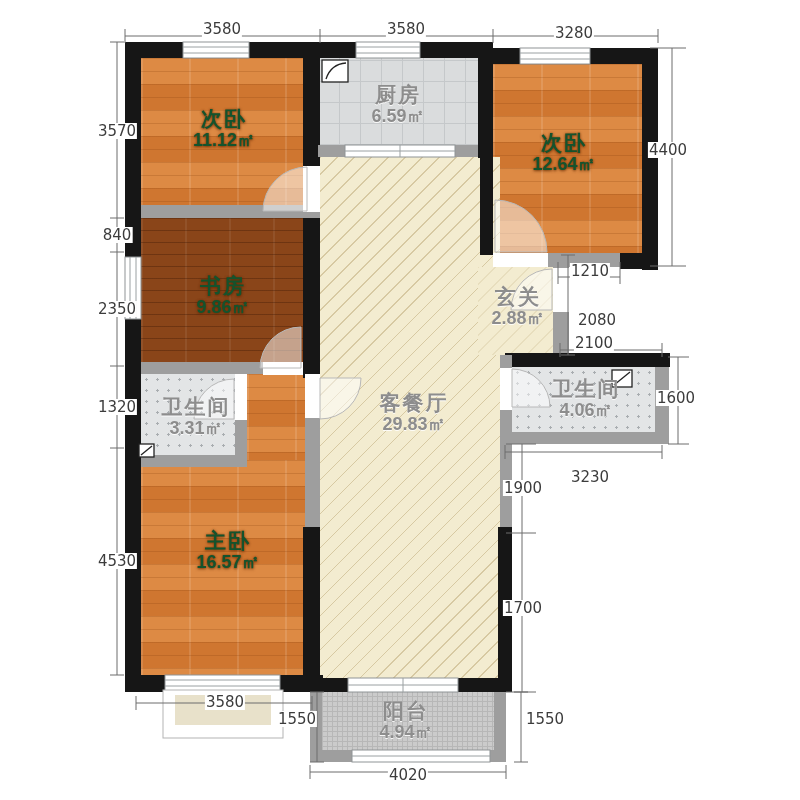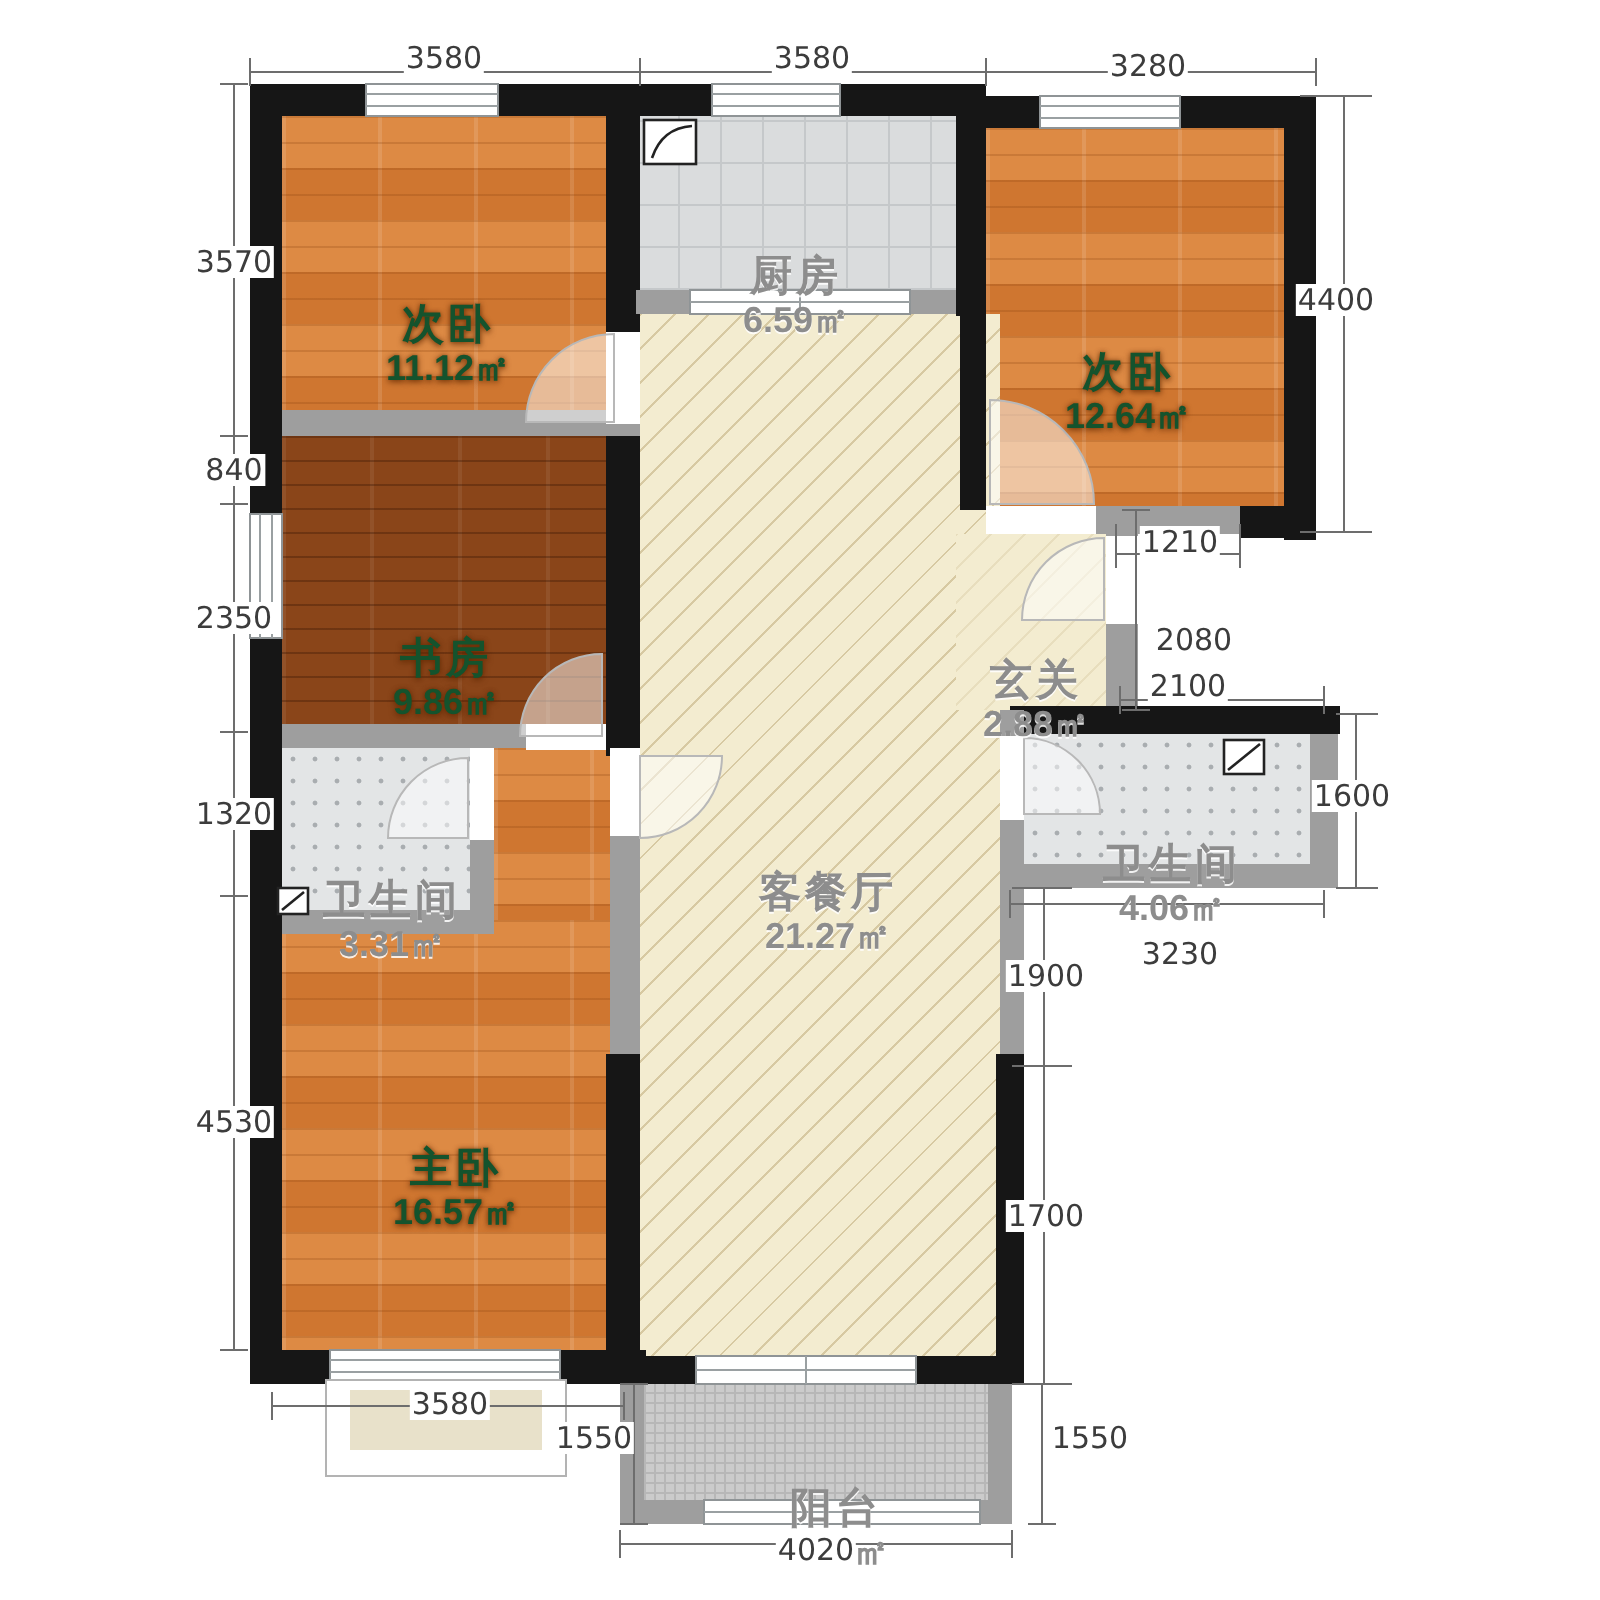--- a/index.html
+++ b/index.html
@@ -20,21 +20,21 @@
     repeating-linear-gradient(0deg,#c5c8ca 0 1px,rgba(0,0,0,0) 1px 21px),
     repeating-linear-gradient(90deg,#c5c8ca 0 1px,rgba(0,0,0,0) 1px 21px);}
   .dots{background-color:#e3e5e6;background-image:radial-gradient(circle,#a9adb0 1px,rgba(0,0,0,0) 1.4px);background-size:11px 11px;}
   .hatch{background-color:#f3ecd0;background-image:repeating-linear-gradient(135deg,rgba(150,120,55,.30) 0 1px,rgba(0,0,0,0) 1px 12px);}
   .cream{background-color:#f3ecd0;background-image:repeating-linear-gradient(135deg,rgba(150,120,55,.12) 0 1px,rgba(0,0,0,0) 1px 12px);}
   .bgrid{background-color:#cbcbcb;background-image:
     repeating-linear-gradient(0deg,#b7b7b7 0 1px,rgba(0,0,0,0) 1px 5px),
     repeating-linear-gradient(90deg,#b7b7b7 0 1px,rgba(0,0,0,0) 1px 5px);}
   svg.ov{position:absolute;left:0;top:0;z-index:30;}
   .lbl{position:absolute;z-index:40;transform:translateX(-50%);text-align:center;white-space:nowrap;}
-  .rname{font-size:21px;font-weight:bold;letter-spacing:2px;line-height:22px;margin-top:44px;}
+  .rname{font-size:21px;font-weight:bold;letter-spacing:2px;line-height:22px;}
   .rarea{font-size:18px;font-weight:bold;line-height:20px;}
   .on-wood{color:#14532d;text-shadow:0 1px 3px rgba(95,40,0,.75),0 0 2px rgba(95,40,0,.5);}
   .on-light{color:#8d8d8d;text-shadow:0 1px 0 rgba(255,255,255,.85);}
   .dim{position:absolute;z-index:50;transform:translateX(-50%);font-family:"DejaVu Sans",sans-serif;
        font-size:15px;line-height:16px;color:#3c3c3c;background:#fff;padding:0 1px;white-space:nowrap;}
 </style>
 </head>
 <body>
 
 <div class="plan">
@@ -173,31 +173,31 @@
   <div class="lbl on-light" style="left:518px;top:286px">
     <div class="rname">玄关</div>
     <div class="rarea">2.88㎡</div>
   </div>
   <div class="lbl on-light" style="left:196px;top:396px">
     <div class="rname">卫生间</div>
     <div class="rarea">3.31㎡</div>
   </div>
   <div class="lbl on-light" style="left:414px;top:392px">
     <div class="rname">客餐厅</div>
-    <div class="rarea">21.27㎡</div>
+    <div class="rarea">29.83㎡</div>
   </div>
   <div class="lbl on-light" style="left:586px;top:378px">
     <div class="rname">卫生间</div>
     <div class="rarea">4.06㎡</div>
   </div>
   <div class="lbl on-wood" style="left:228px;top:530px">
     <div class="rname">主卧</div>
     <div class="rarea">16.57㎡</div>
   </div>
-  <div class="lbl on-light" style="left:418px;top:700px">
+  <div class="lbl on-light" style="left:406px;top:700px">
     <div class="rname">阳台</div>
     <div class="rarea">4.94㎡</div>
   </div>
 
   <span class="dim" style="left:222px;top:21px">3580</span>
   <span class="dim" style="left:406px;top:21px">3580</span>
   <span class="dim" style="left:574px;top:25px">3280</span>
   <span class="dim" style="left:117px;top:123px">3570</span>
   <span class="dim" style="left:117px;top:227px">840</span>
   <span class="dim" style="left:117px;top:301px">2350</span>

